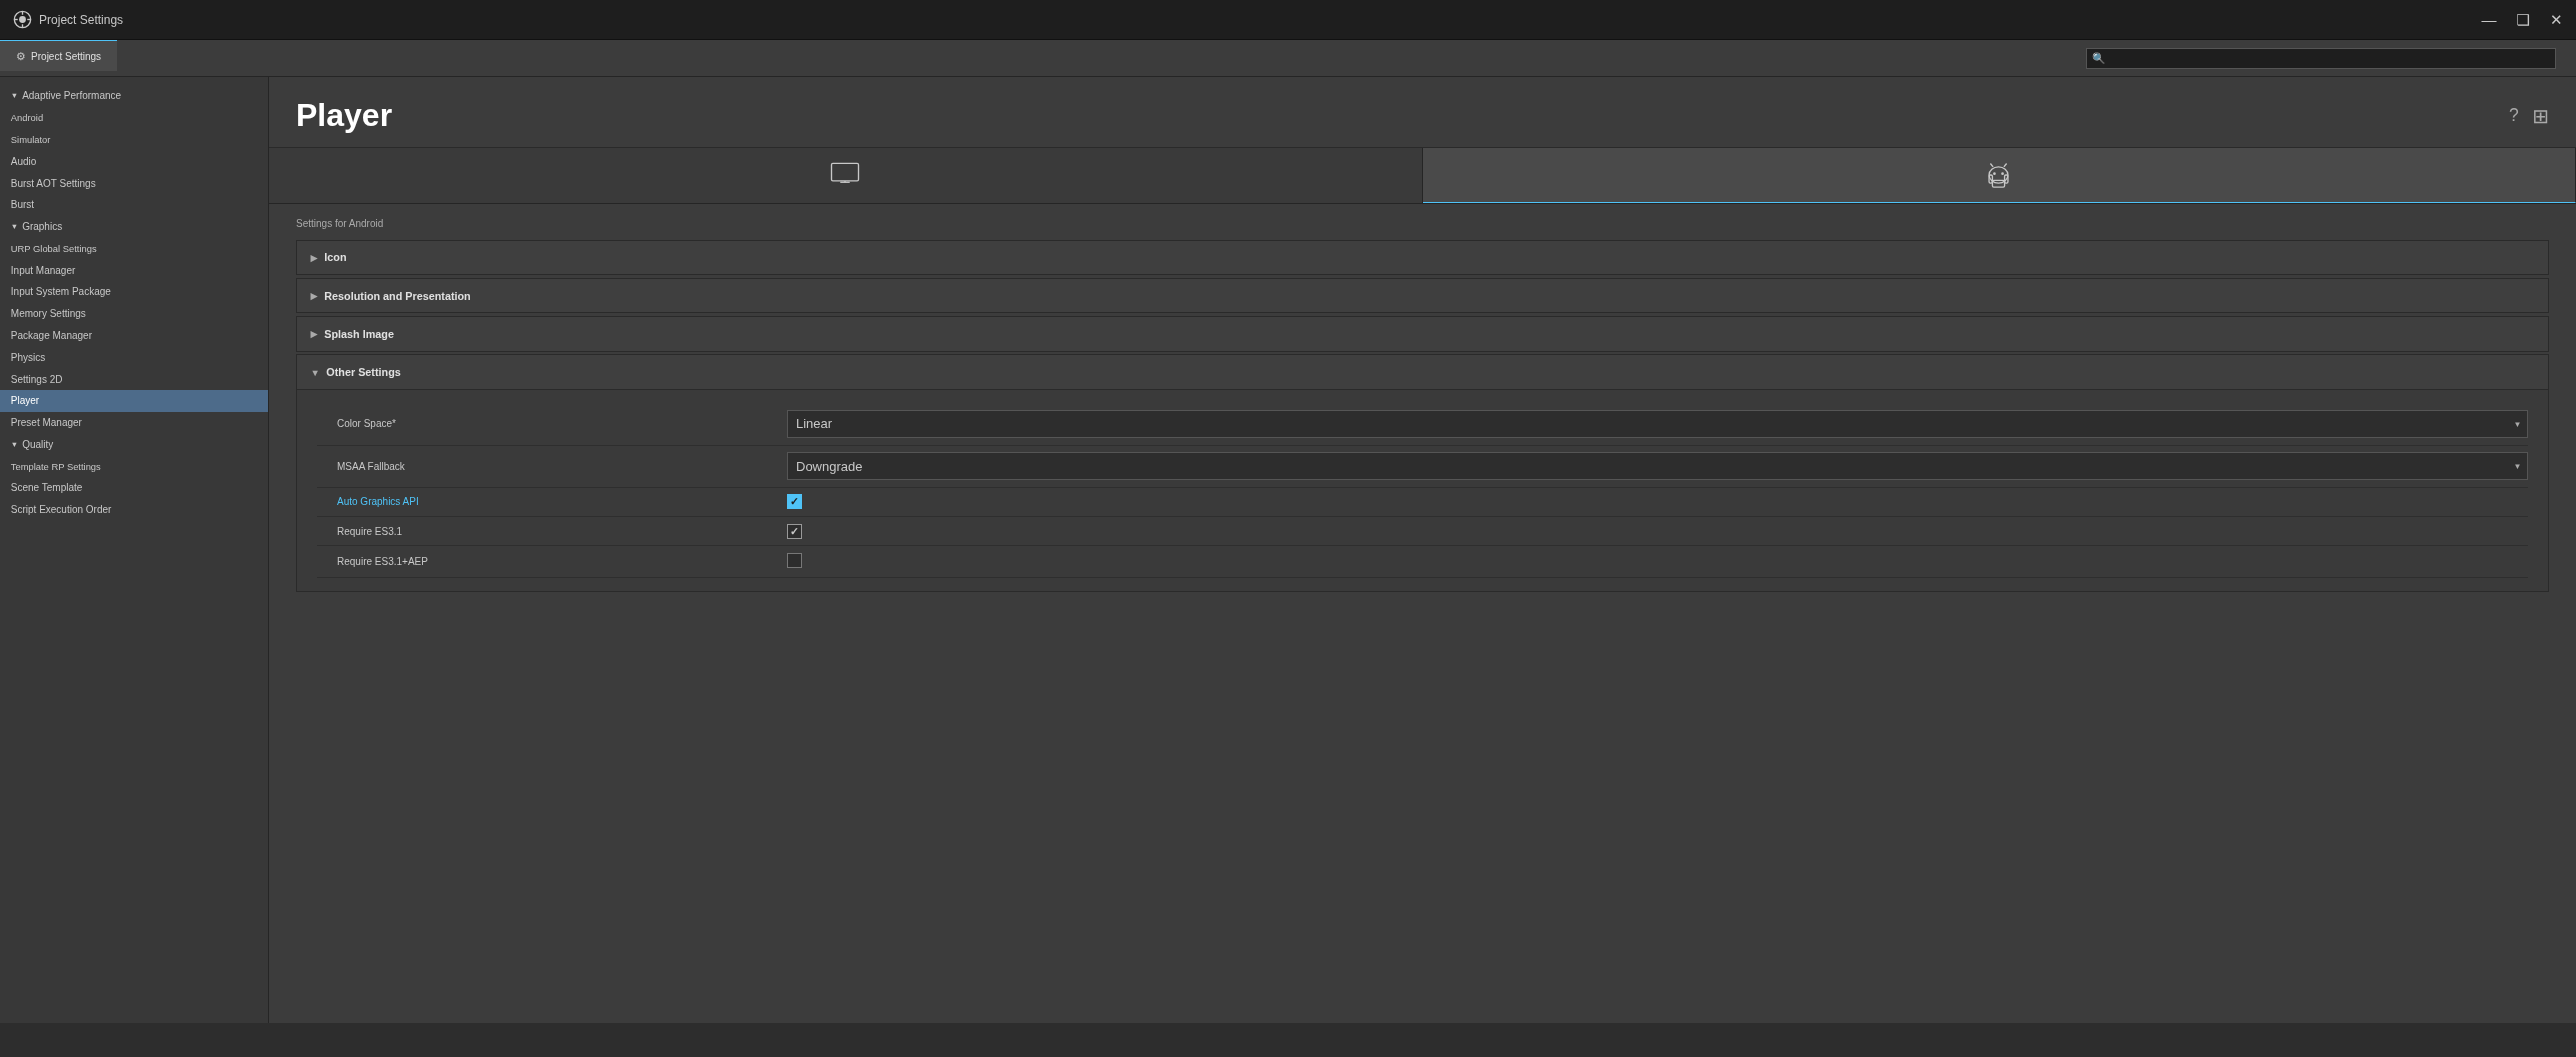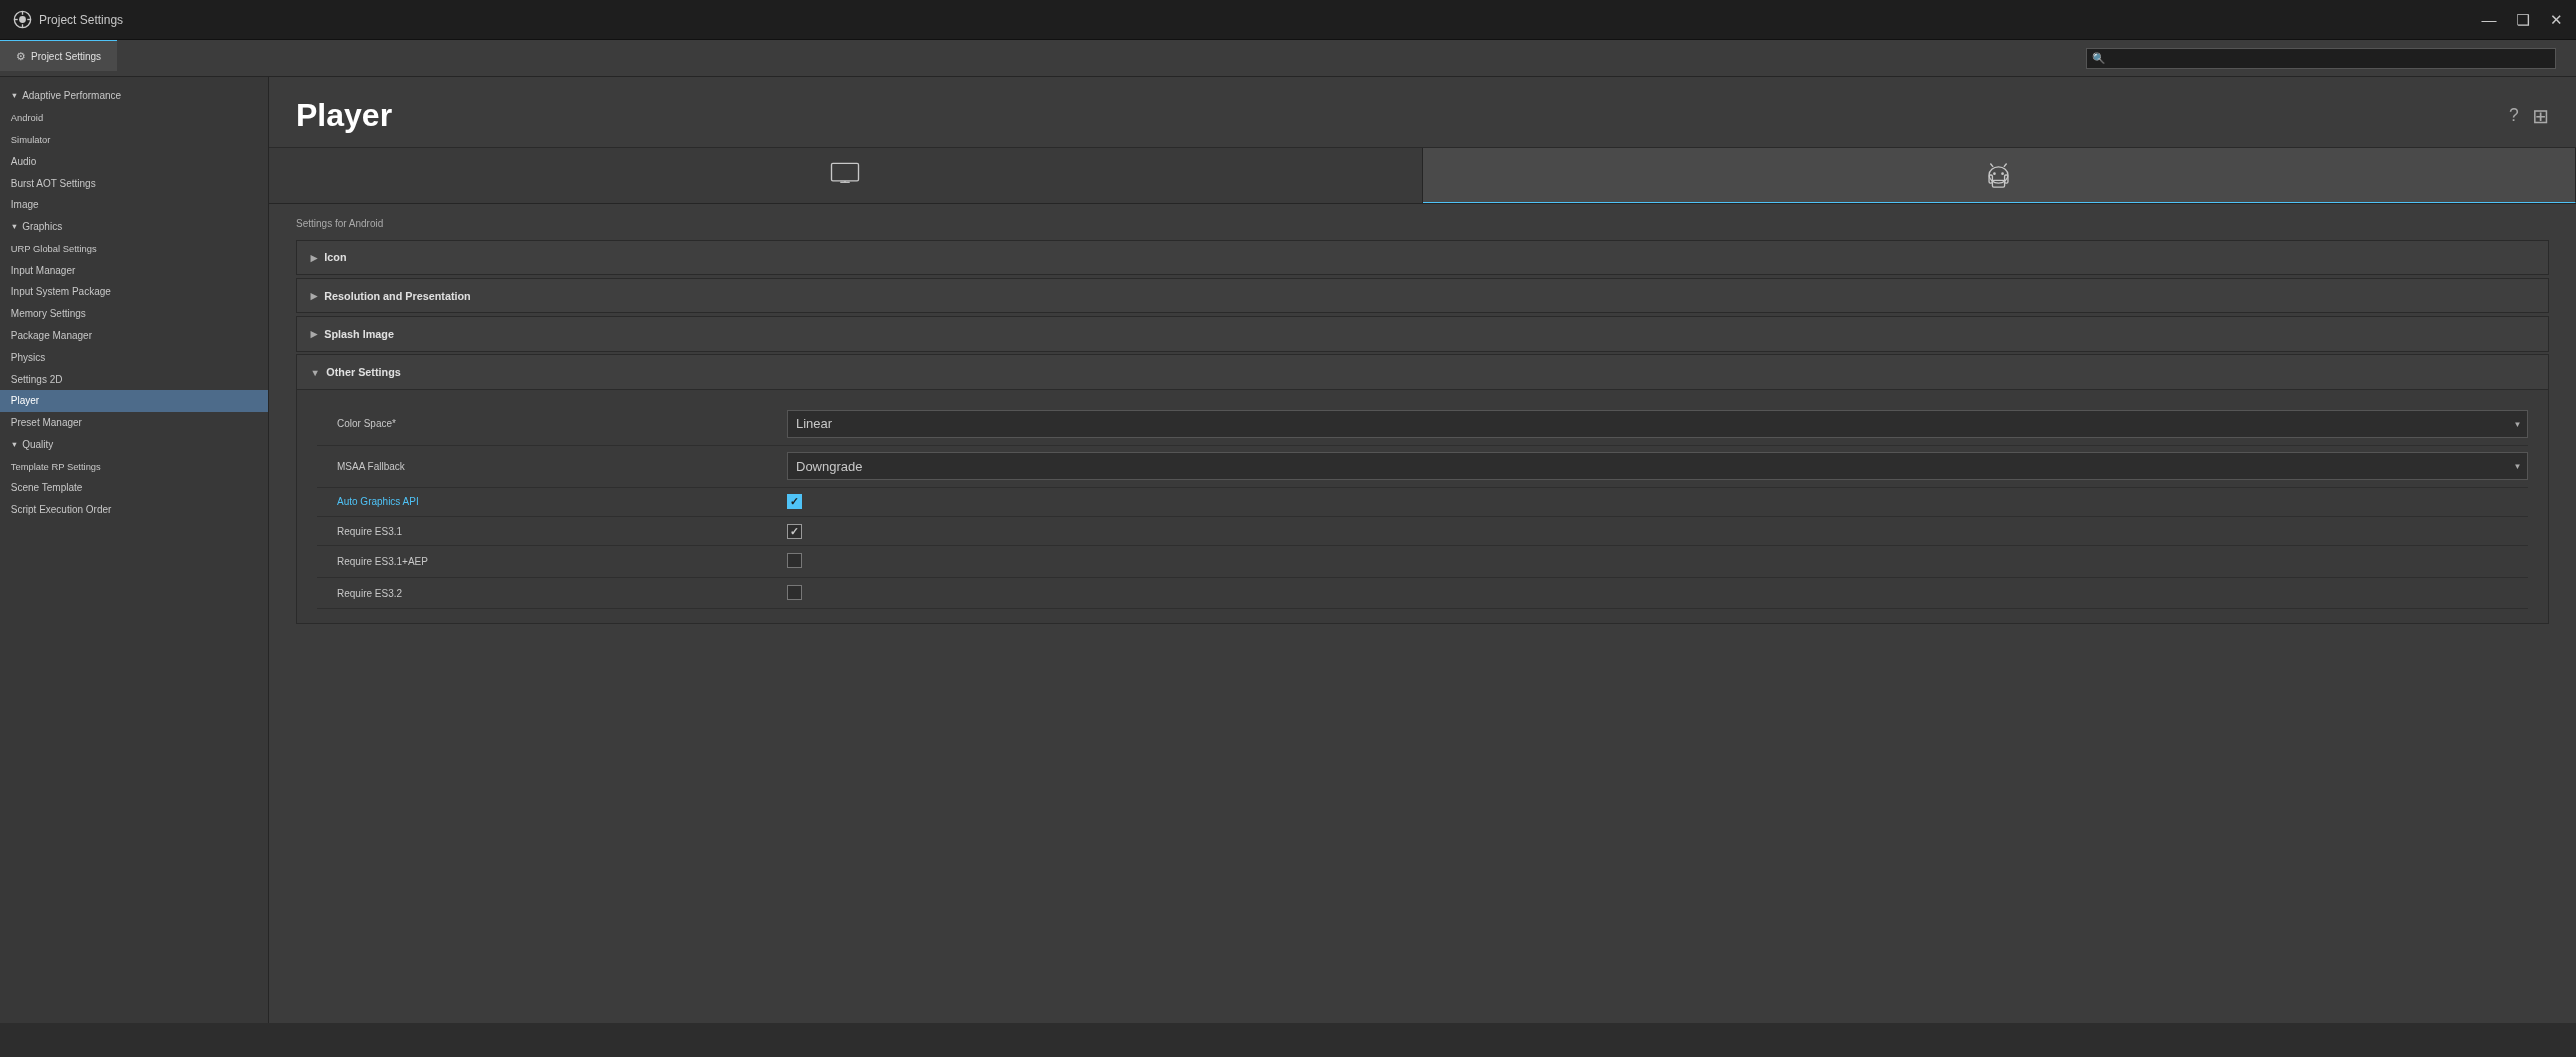--- a/index.html
+++ b/index.html
@@ -340,21 +340,21 @@
 
     <div class="sidebar-item">
       <span>Audio</span>
     </div>
 
     <div class="sidebar-item">
       <span>Burst AOT Settings</span>
     </div>
 
     <div class="sidebar-item">
-      <span>Image</span>
+      <span>Burst</span>
     </div>
 
     <div class="sidebar-item">
       <span style="font-size:7.4px;">▼</span>
       <span>Graphics</span>
     </div>
     <div class="sidebar-item child">
       <span>URP Global Settings</span>
     </div>
 
@@ -517,26 +517,20 @@
             </div>
           </div>
 
           <div class="setting-row">
             <div class="setting-label">Require ES3.1+AEP</div>
             <div class="setting-value">
               <div class="checkbox-unchecked"></div>
             </div>
           </div>
 
-          <div class="setting-row">
-            <div class="setting-label">Require ES3.2</div>
-            <div class="setting-value">
-              <div class="checkbox-unchecked"></div>
-            </div>
-          </div>
 
         </div>
       </div>
 
     </div>
   </div>
 </div>
 
 
 </body></html>

